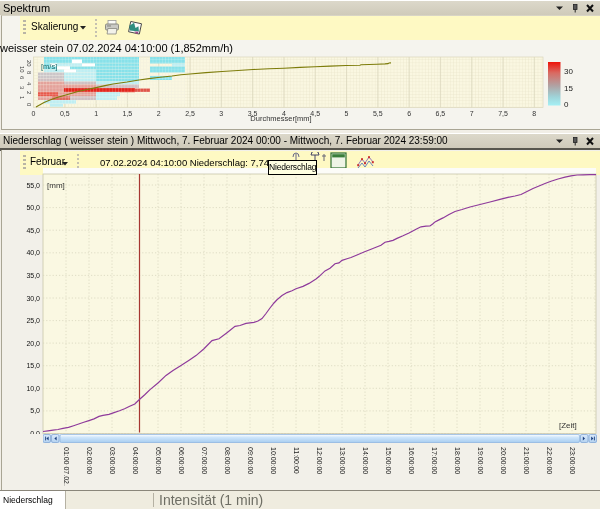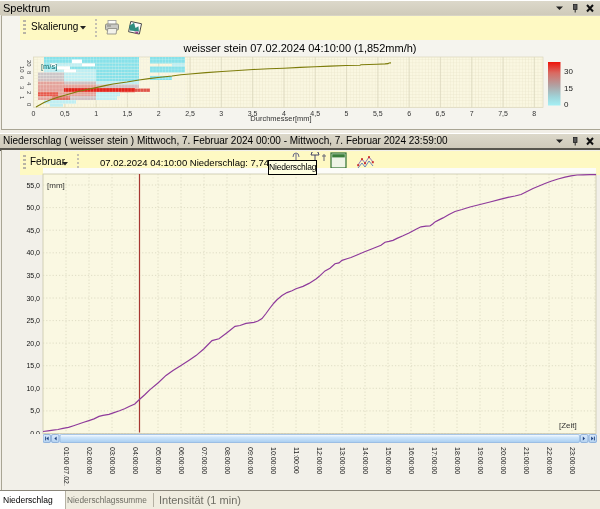--- a/index.html
+++ b/index.html
@@ -41,21 +41,21 @@
   <rect x="4" y="9.5" width="9" height="5.5" fill="#f2f2ea" stroke="#8a8a82" stroke-width="0.8" transform="skewX(-8) translate(1.2 0)"></rect>
   <rect x="3" y="6.2" width="4" height="1.5" fill="#9a9a94"></rect>
  </svg>
 
  <svg style="left:106px;top:3px" width="17" height="17" viewBox="0 0 17 17">
   <rect x="3.5" y="3.5" width="11" height="10.5" fill="#fdfdfb" stroke="#444" stroke-width="0.9" transform="rotate(12 9 9)"></rect>
   <path d="M3 8 L7 4 L9.5 9 L12 6.5 L13.5 11.5 L4.5 12.5 Z" fill="#2f8f80" transform="rotate(12 9 9)"></path>
   <path d="M9 12.5 L13.5 11.8 L12.3 14.8 Z" fill="#9c4b88" transform="rotate(12 9 9)"></path>
  </svg>
 </div>
-<div class="abs" style="left:0;top:42px;width:600px;height:13px;font-size:11px;text-align:center;color:#000">weisser stein 07.02.2024 04:10:00 (1,852mm/h)</div>
+<div class="abs" style="left:0;top:42px;width:600px;height:13px;font-size:11px;text-align:left;color:#000">weisser stein 07.02.2024 04:10:00 (1,852mm/h)</div>
 
 <svg style="top:55px" width="600" height="74" viewBox="0 55 600 74">
  <defs>
   <pattern id="fg" width="3.13" height="3.16" patternUnits="userSpaceOnUse">
    <path d="M3.13 0 L3.13 3.16 M0 3.16 L3.13 3.16" stroke="#e7e2c8" stroke-width="0.6" fill="none"></path>
   </pattern>
   <pattern id="fgw" width="3.13" height="3.16" patternUnits="userSpaceOnUse">
    <path d="M3.13 0 L3.13 3.16 M0 3.16 L3.13 3.16" stroke="#ffffff" stroke-width="0.7" opacity="0.42" fill="none"></path>
   </pattern>
   <linearGradient id="cb" x1="0" y1="0" x2="0" y2="1">
@@ -328,16 +328,15 @@
       <text transform="rotate(90 547 4)" x="547" y="4">22:00:00</text>
       <text transform="rotate(90 570 4)" x="570" y="4">23:00:00</text>
     </g>
 </svg>
 
 <div class="abs" style="left:270px;top:162px;width:47px;height:13px;background:#b8b5a8"></div>
 <div class="abs" style="left:268px;top:160px;width:47px;height:13px;background:#ffffe1;border:1px solid #000;font-size:8.5px;line-height:13px;text-align:center;letter-spacing:-0.2px;color:#000">Niederschlag</div>
 
 <div class="abs" style="left:0;top:490px;width:600px;height:19px;background:#efecdf;border-top:1px solid #8a867a;font-size:8.5px">
  <div class="abs" style="left:0;top:0;width:62px;height:19px;background:#fff;border-right:1px solid #b5b1a3;color:#000;line-height:18px;padding-left:3px">Niederschlag</div>
- <div class="abs" style="left:67px;top:0;color:#6e6e64;line-height:18px;font-size:8.3px">Niederschlagssumme</div>
  <div class="abs" style="left:153px;top:2px;width:1px;height:14px;background:#b5b1a3"></div>
- <div class="abs" style="left:159px;top:0;color:#6e6e64;line-height:18px;font-size:11px">Intensität (1 min)</div>
+ <div class="abs" style="left:159px;top:0;color:#6e6e64;line-height:18px;font-size:14px">Intensität (1 min)</div>
 </div>
 
 </body></html>

